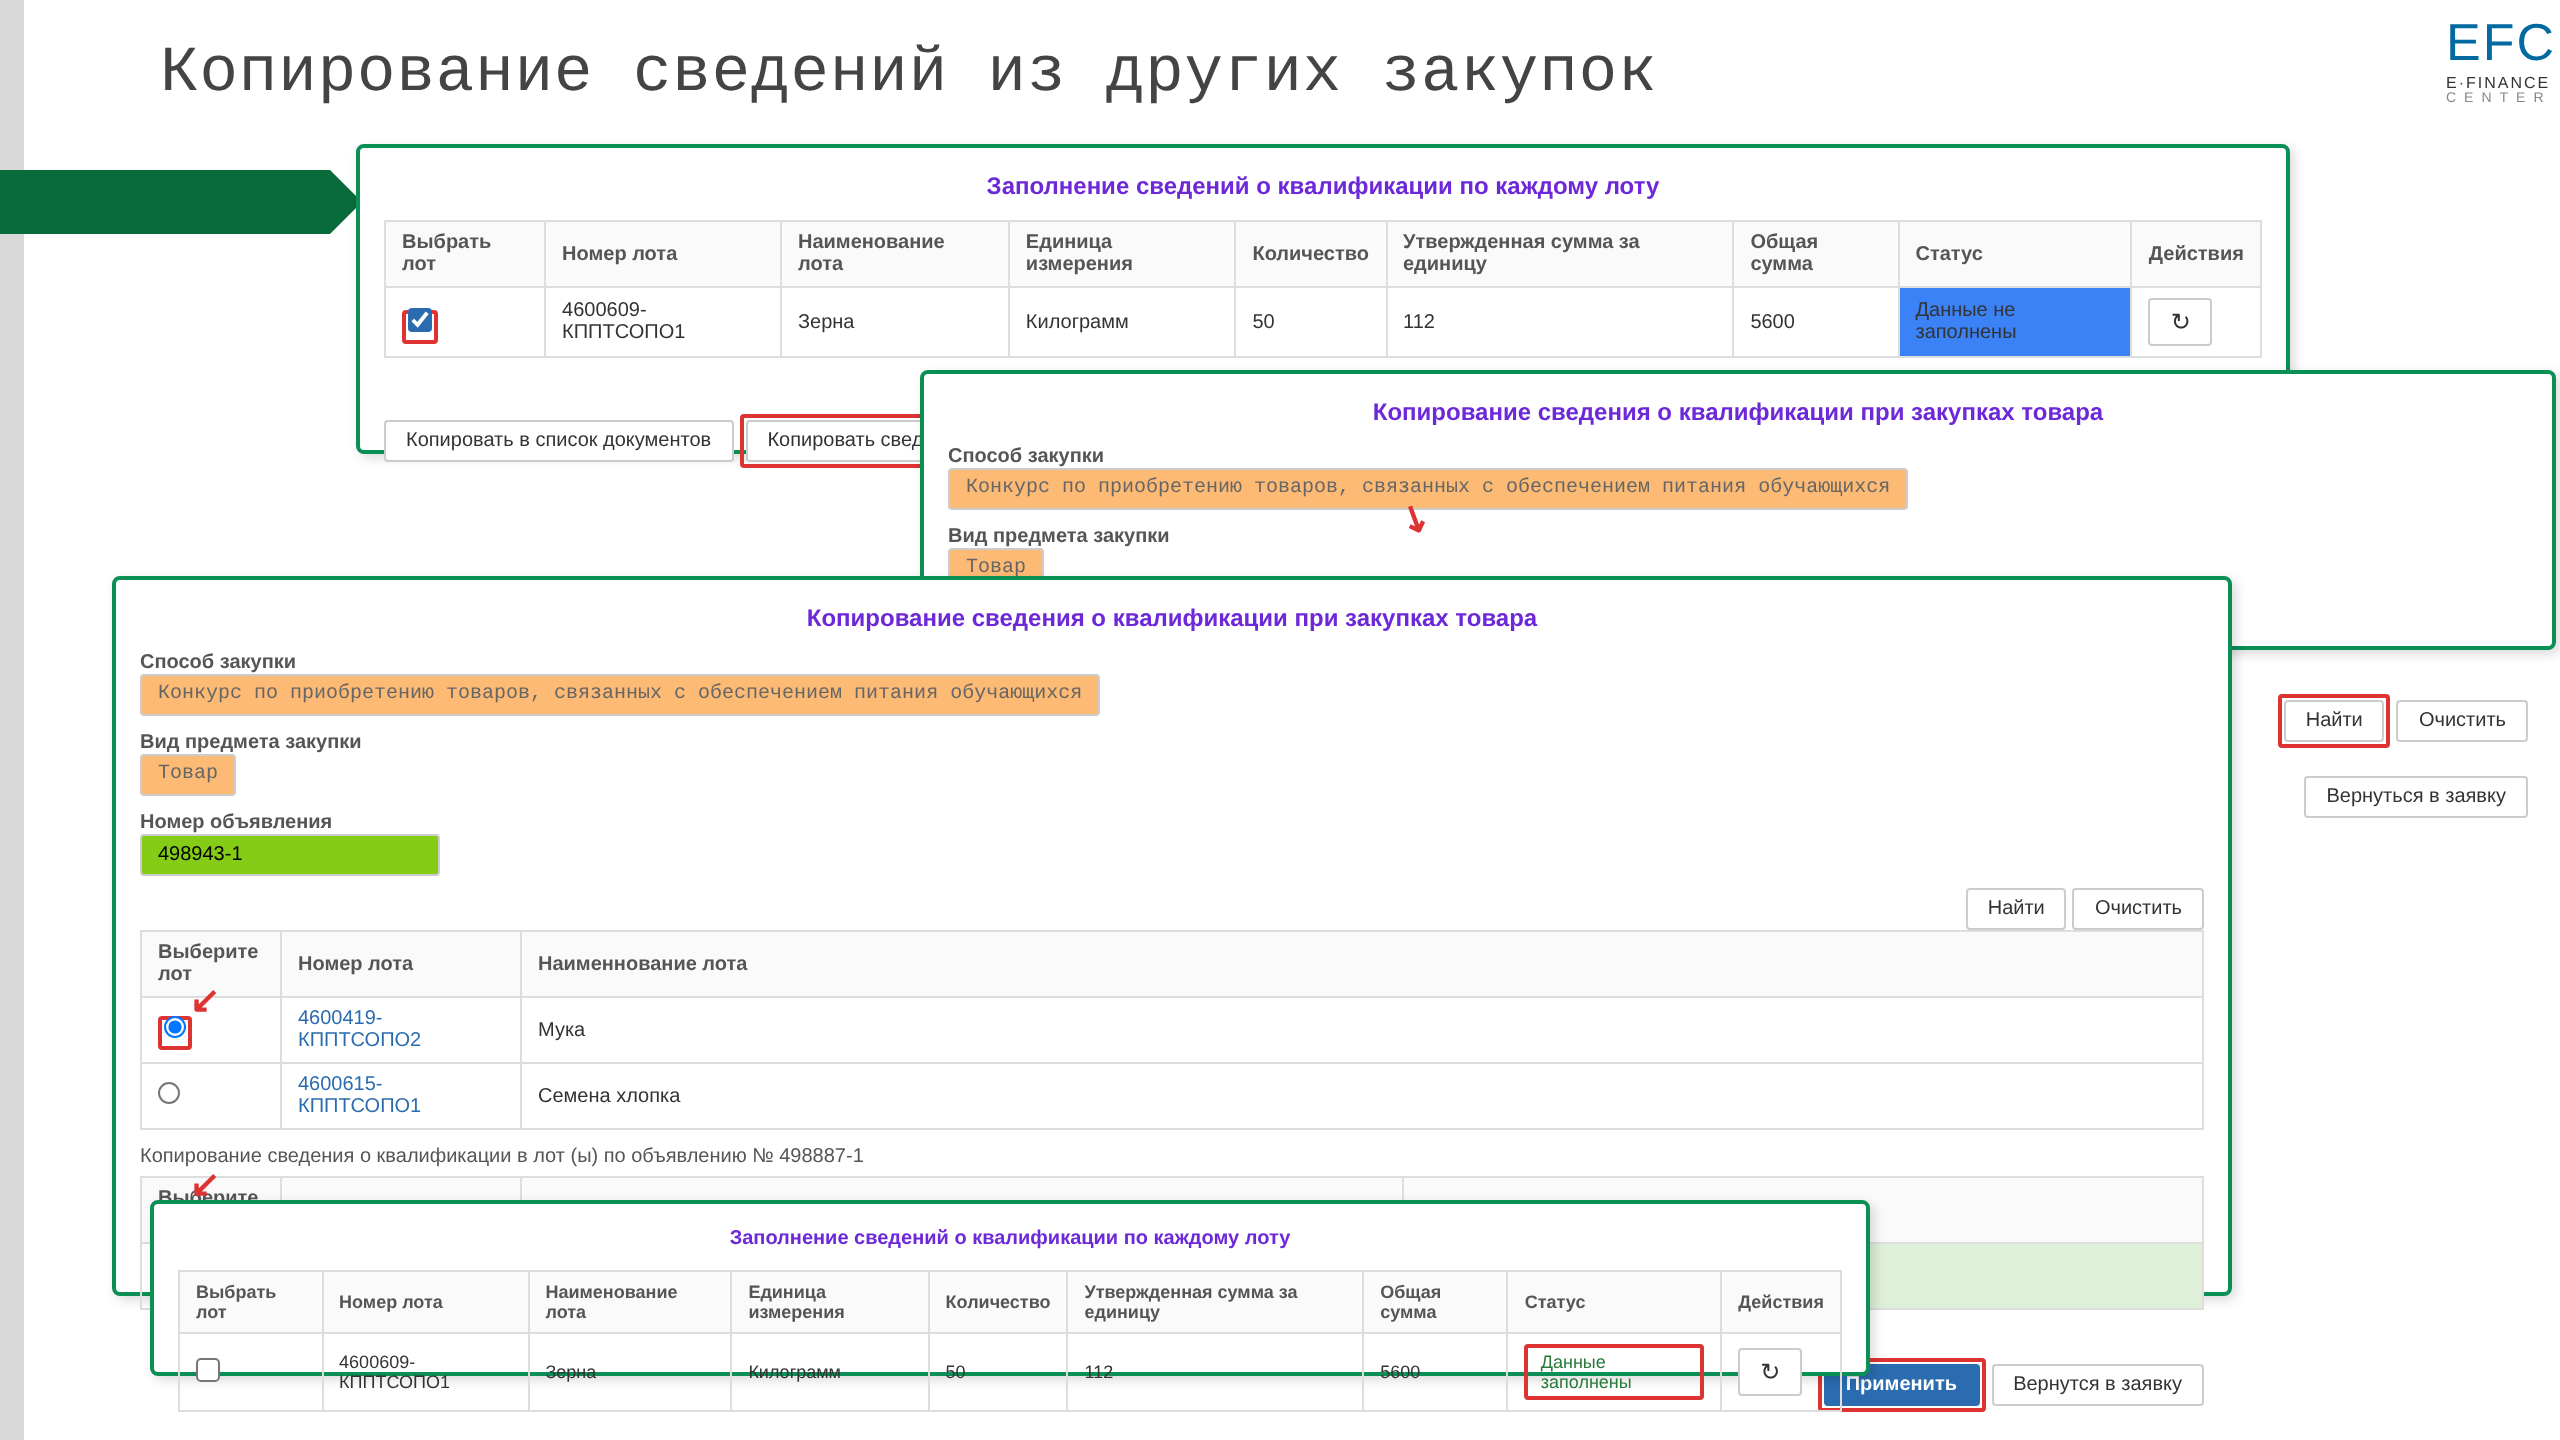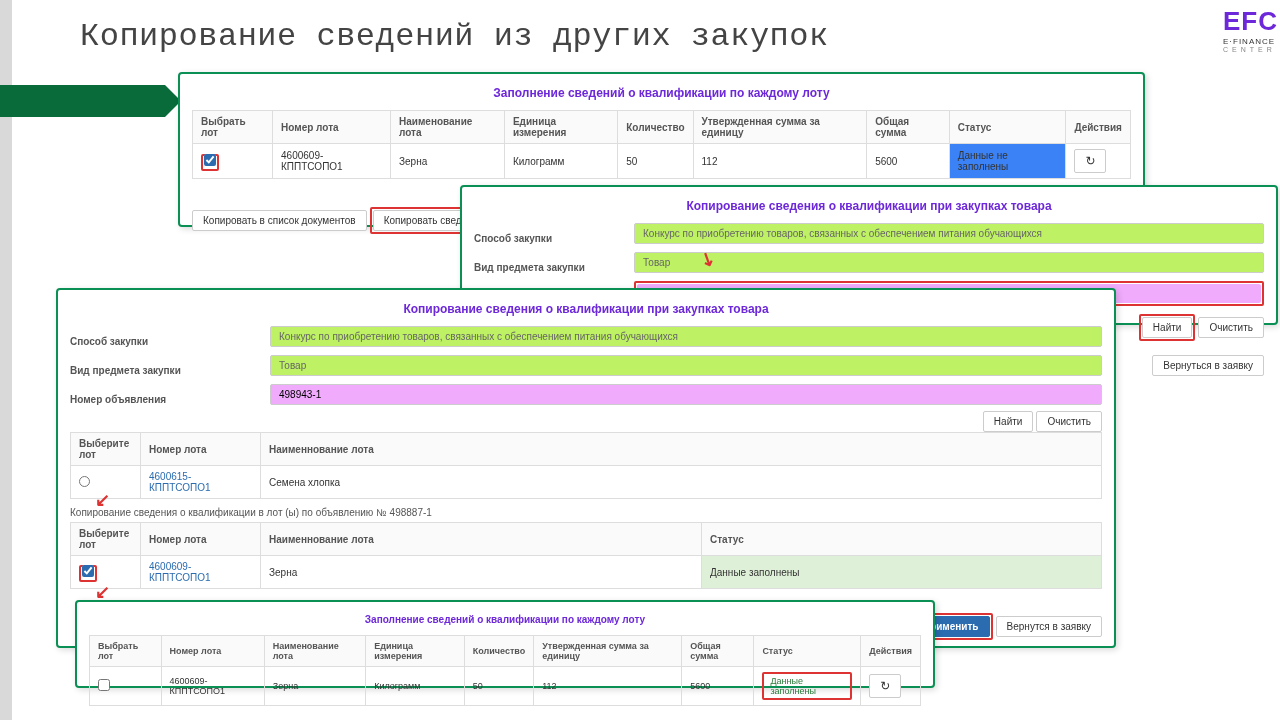--- a/index.html
+++ b/index.html
@@ -1,41 +1,41 @@
 <!DOCTYPE html>
 <html><head>
 <meta charset="utf-8">
 <style>
   * { box-sizing: border-box; margin: 0; padding: 0; }
   body { font-family: Arial, sans-serif; background: #fff; font-size: 11px; color: #333; width: 1280px; height: 720px; position: relative; overflow: hidden; }
   .slide-title { font-size: 32px; font-weight: 300; color: #444; position: absolute; top: 18px; left: 80px; letter-spacing: 0.5px; font-family: Liberation Mono, monospace; }
   .logo { position: absolute; top: 6px; right: 2px; text-align: left; }
-  .logo-main { font-size: 26px; font-weight: 700; color: #6d28d9; letter-spacing: 1px; }
+  .logo-main { font-size: 26px; font-weight: 400; color: #0369a1; letter-spacing: 1px; }
   .logo-sub { font-size: 8px; color: #333; letter-spacing: 1px; font-weight: 400; }
   .logo-sub2 { font-size: 7px; color: #888; letter-spacing: 4px; }
   .arrow-shape { position: absolute; top: 85px; left: 0; width: 165px; height: 32px; background: #0a6b3a; }
   .arrow-shape:after { content:''; position:absolute; right:-16px; top:0; width:0; height:0; border-top:16px solid transparent; border-bottom:16px solid transparent; border-left:16px solid #0a6b3a; }
   .side-bar { position: absolute; left: 0; top: 0; width: 12px; height: 720px; background: #d9d9d9; }
   .panel { position: absolute; background: #fff; border: 2px solid #0a8f55; border-radius: 4px; box-shadow: 2px 2px 6px rgba(0,0,0,0.15); }
   .panel-inner { padding: 8px 12px; }
   .section-title { text-align: center; font-weight: 600; font-size: 12px; margin: 4px 0 10px; color: #6d28d9; }
   table { width: 100%; border-collapse: collapse; font-size: 10px; }
   th, td { padding: 5px 8px; text-align: left; border: 1px solid #ddd; }
   th { background: #fafafa; font-weight: 600; color: #555; }
   .btn { display: inline-block; padding: 4px 10px; border: 1px solid #ccc; border-radius: 2px; background: #fff; font-size: 10px; cursor: pointer; }
   .btn-primary { background: #2b6cb0; color: #fff; border-color: #2b6cb0; font-weight: 600; }
   .red-box { border: 2px solid #d33; padding: 1px; border-radius: 2px; }
   .status-pink { background: #3b82f6; margin-top: 36px; }
   .status-green { color: #2a7a3a; }
   .status-green-bg { background: #dff0d8; }
   .icon-refresh { font-size: 12px; }
-  .form-row { display: flex; margin-bottom: 8px; align-items: flex-end; }
+  .form-row { display: flex; margin-bottom: 8px; align-items: flex-start; flex-direction: column; }
   .form-label { width: 160px; font-size: 10px; color: #555; font-weight: 600; }
-  .form-input { flex: 1; padding: 4px 8px; border: 1px solid #ccc; border-radius: 2px; font-size: 10px; background: #f0abfc; }
-  .form-input.ro { background: #bef264; color: #666; }
+  .form-input { flex: 1; padding: 4px 8px; border: 1px solid #ccc; border-radius: 2px; font-size: 10px; background: #84cc16; }
+  .form-input.ro { background: #fdba74; color: #666; font-family: Liberation Mono, monospace; }
   .link { color: #2b6cb0; cursor: pointer; }
   .radio { width: 11px; height: 11px; }
   .checkbox { width: 12px; height: 12px; accent-color: #2b6cb0; }
   .btn-row { margin-top: 6px; }
   .arrow-red { position: absolute; color: #d33; font-size: 18px; font-weight: bold; }
   .sub-caption { font-size: 10px; color: #555; margin: 8px 0 4px; }
 </style>
 </head>
 <body>
 
@@ -135,20 +135,25 @@
     <table>
       <thead>
           <tr>
         <th style="width:70px;">Выберите лот</th>
         <th style="width:120px;">Номер лота</th>
         <th>Наименнование лота</th>
       </tr>
         </thead>
       <tbody>
         <tr>
+            <td><span class="red-box"><input type="radio" name="r" class="radio" checked="" style=""></span></td>
+            <td class="link">4600419-КППТСОПО2</td>
+            <td>Мука</td>
+          </tr>
+        <tr>
             <td><input type="radio" name="r" class="radio" style=""></td>
             <td class="link">4600615-КППТСОПО1</td>
             <td>Семена хлопка</td>
           </tr>
       </tbody>
     </table>
 
     <div class="sub-caption">Копирование сведения о квалификации в лот (ы) по объявлению № 498887-1</div>
     <table>
       <thead>

